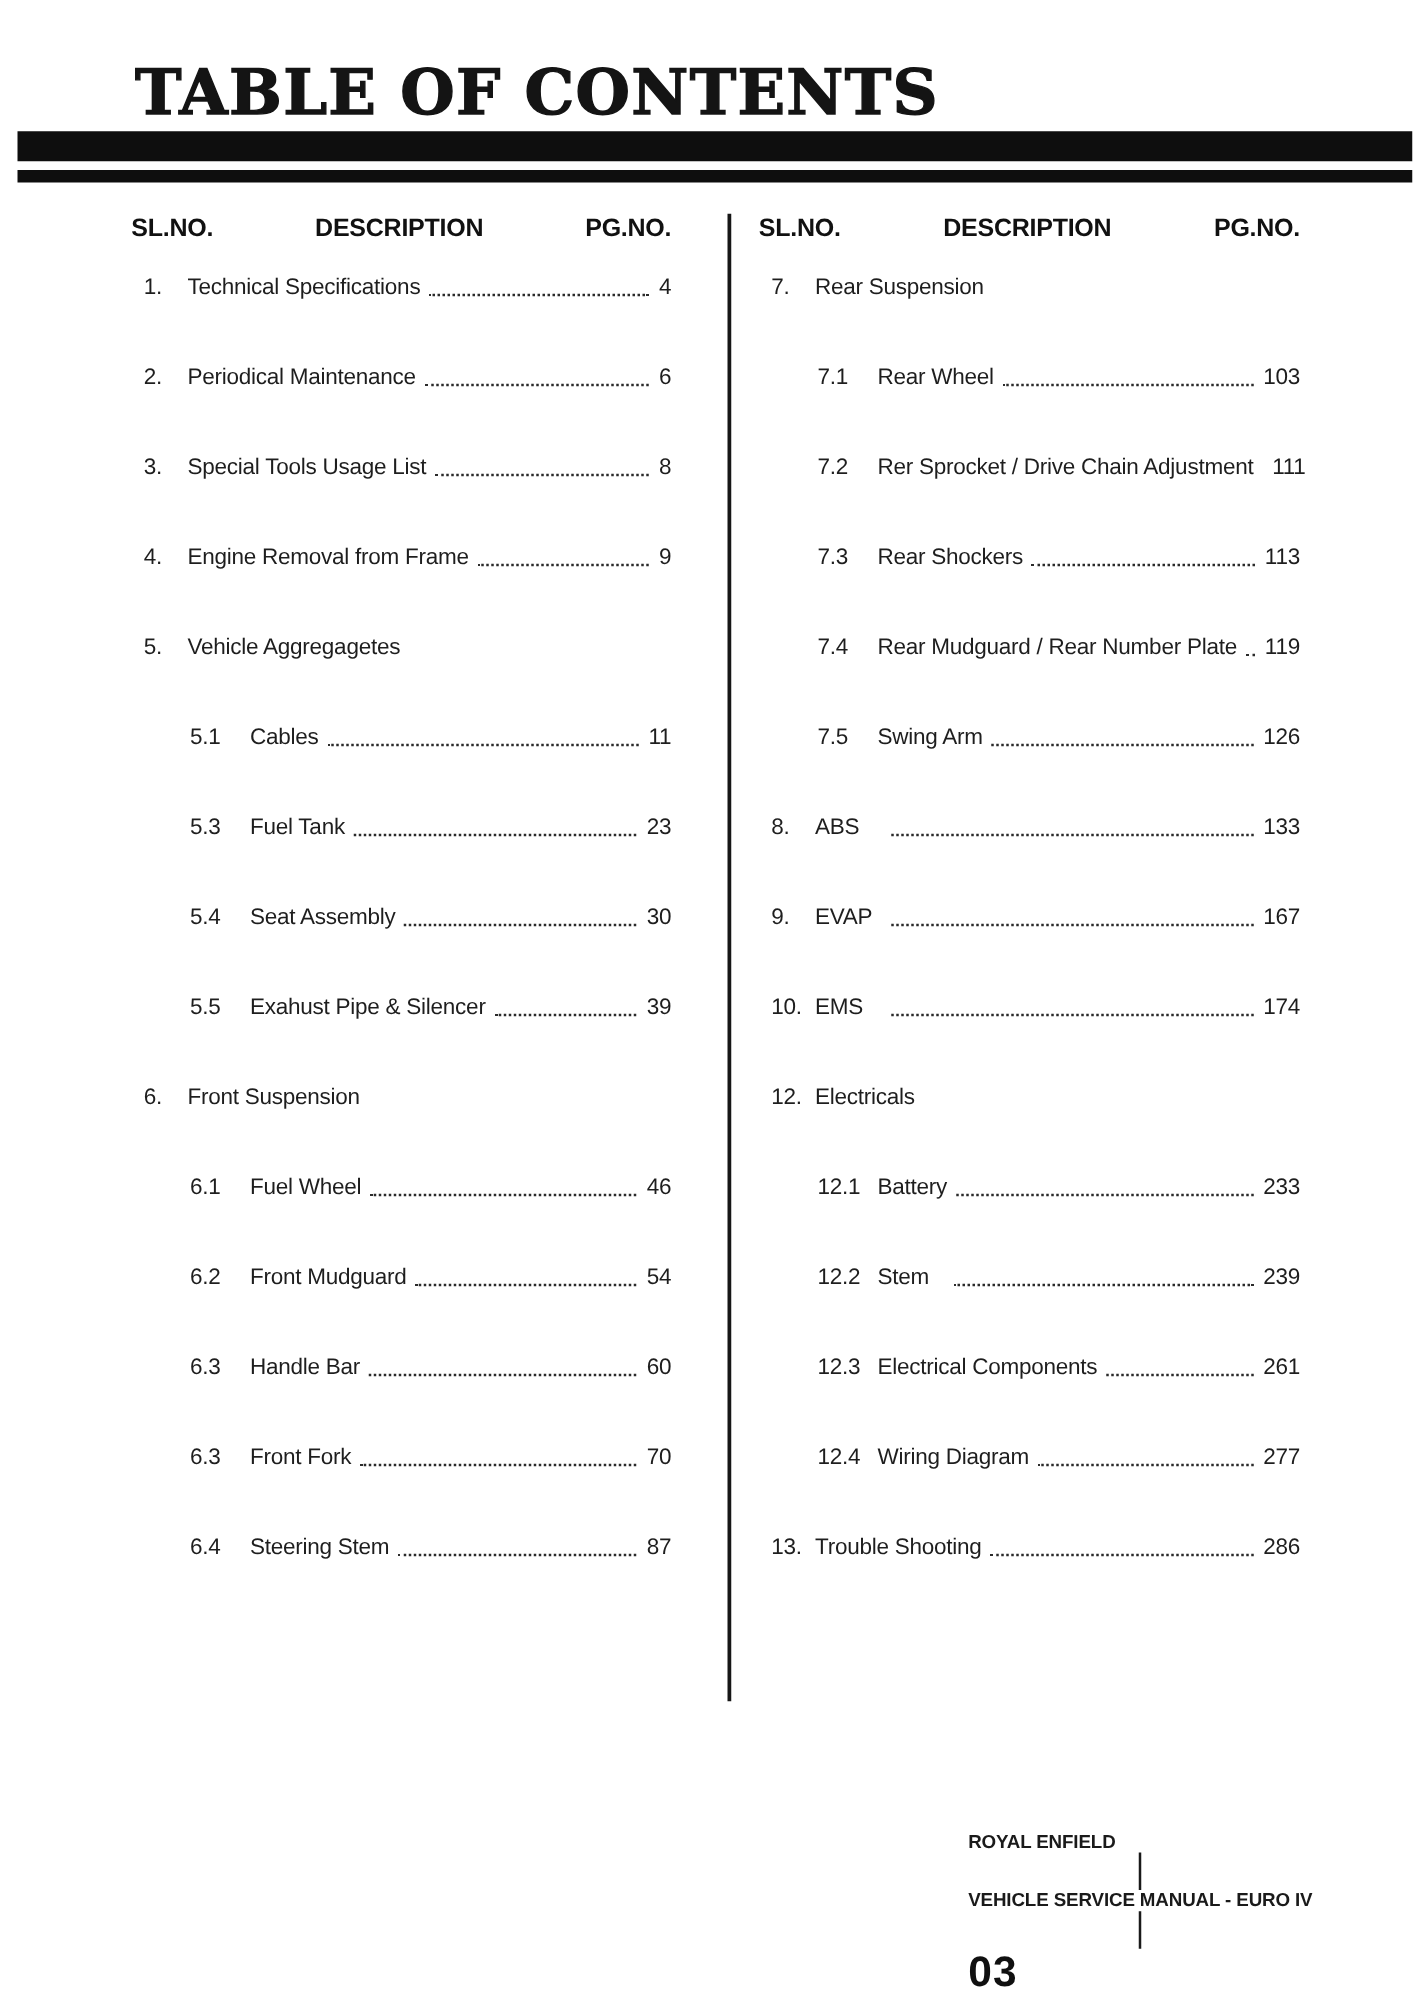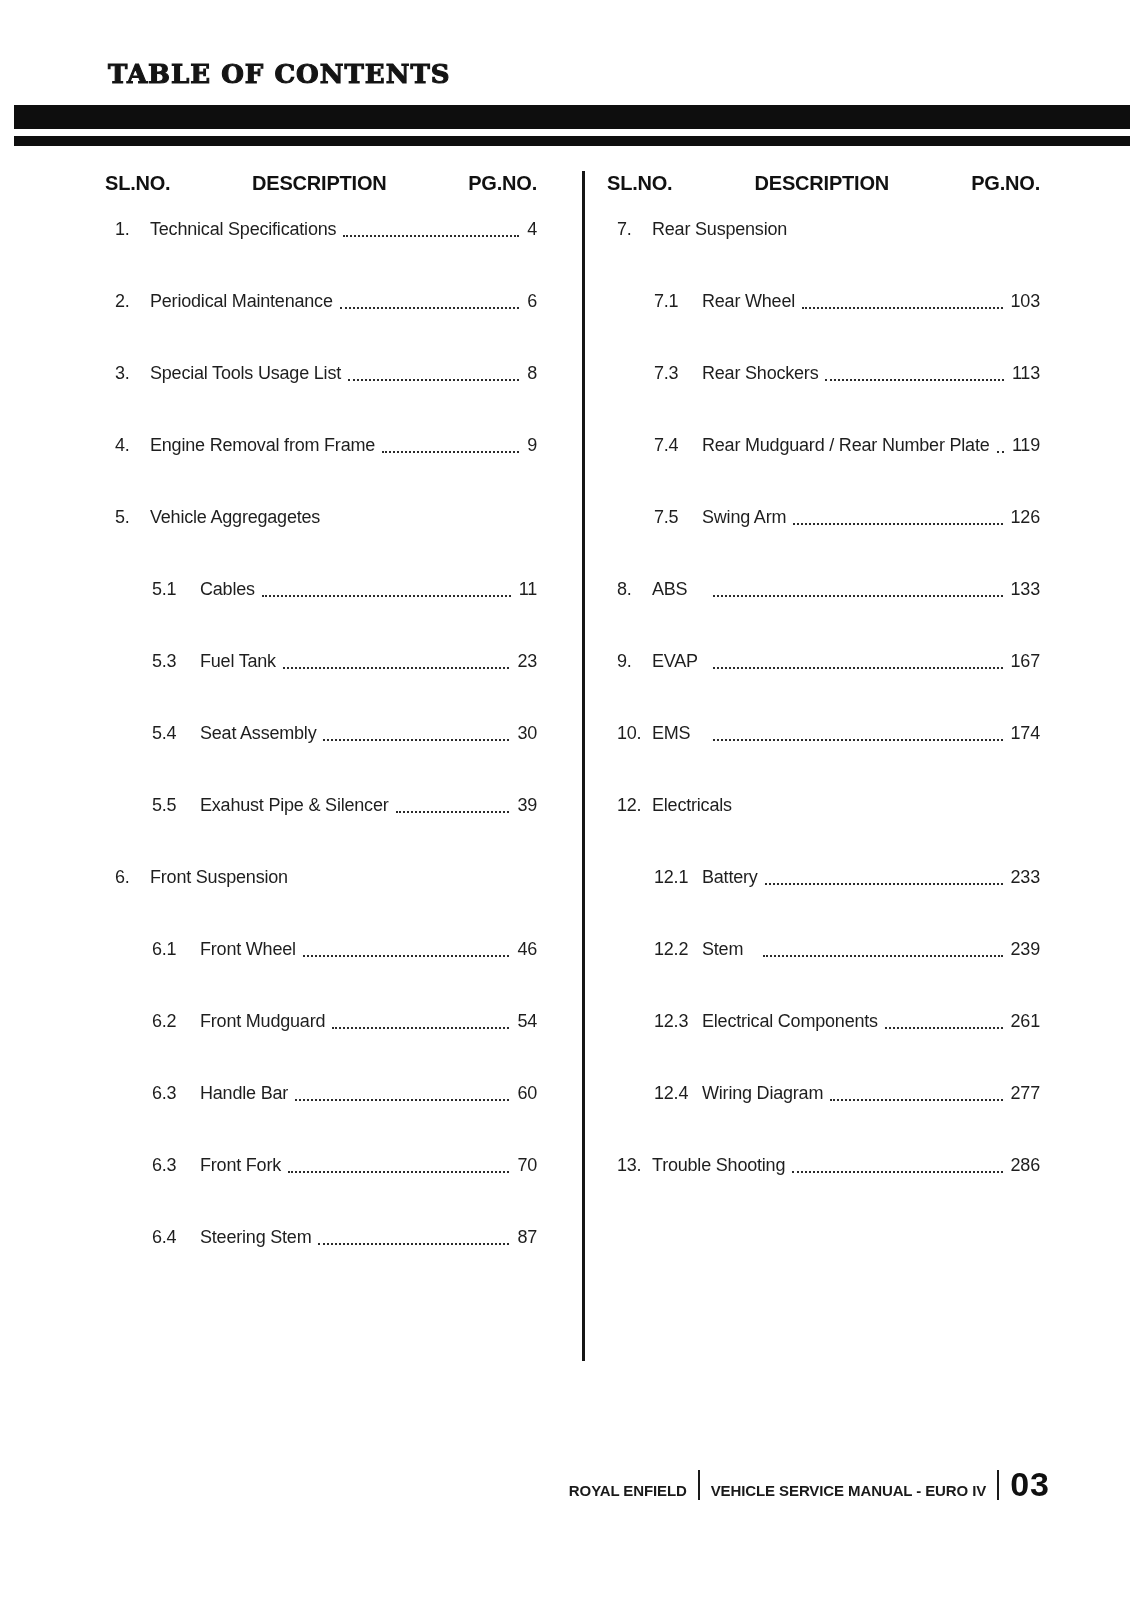--- a/index.html
+++ b/index.html
@@ -18,21 +18,21 @@
   .page {
     position: relative;
     width: 1130px;
     height: 1600px;
     background: #ffffff;
   }
   .title {
     margin: 53px 0 0 108px;
     font-family: "DejaVu Serif", serif;
     font-weight: bold;
-    font-size: 26px;
+    font-size: 50px;
     line-height: 42px;
     letter-spacing: 1px;
     color: #141414;
     -webkit-text-stroke: 1.1px #141414;
   }
   .bar-thick {
     margin: 10px 0 0 14px;
     height: 24px;
     background: #0e0e0e;
   }
@@ -101,20 +101,21 @@
     flex: none;
     text-align: right;
   }
   .footer {
     position: absolute;
     top: 1412px;
     right: 80px;
     display: flex;
     align-items: baseline;
     color: #1a1a1a;
+    flex-direction: column;
   }
   .footer .ft-text {
     font-size: 15px;
     font-weight: bold;
     letter-spacing: -0.1px;
   }
   .footer .vbar {
     width: 2px;
     height: 30px;
     background: #1a1a1a;
@@ -197,21 +198,21 @@
             <span class="label">Exahust Pipe &amp; Silencer</span>
             <span class="leader"></span>
             <span class="pg">39</span>
           </div>
           <div class="row">
             <span class="num">6.</span>
             <span class="label">Front Suspension</span>
           </div>
           <div class="row sub">
             <span class="num">6.1</span>
-            <span class="label">Front Wheel</span>
+            <span class="label">Fuel Wheel</span>
             <span class="leader"></span>
             <span class="pg">46</span>
           </div>
           <div class="row sub">
             <span class="num">6.2</span>
             <span class="label">Front Mudguard</span>
             <span class="leader"></span>
             <span class="pg">54</span>
           </div>
           <div class="row sub">
@@ -248,20 +249,26 @@
             <span class="num">7.</span>
             <span class="label">Rear Suspension</span>
           </div>
           <div class="row sub">
             <span class="num">7.1</span>
             <span class="label">Rear Wheel</span>
             <span class="leader"></span>
             <span class="pg">103</span>
           </div>
           <div class="row sub">
+            <span class="num">7.2</span>
+            <span class="label">Rer Sprocket / Drive Chain Adjustment</span>
+            <span class="leader"></span>
+            <span class="pg">111</span>
+          </div>
+          <div class="row sub">
             <span class="num">7.3</span>
             <span class="label">Rear Shockers</span>
             <span class="leader"></span>
             <span class="pg">113</span>
           </div>
           <div class="row sub">
             <span class="num">7.4</span>
             <span class="label">Rear Mudguard / Rear Number Plate</span>
             <span class="leader"></span>
             <span class="pg">119</span>

